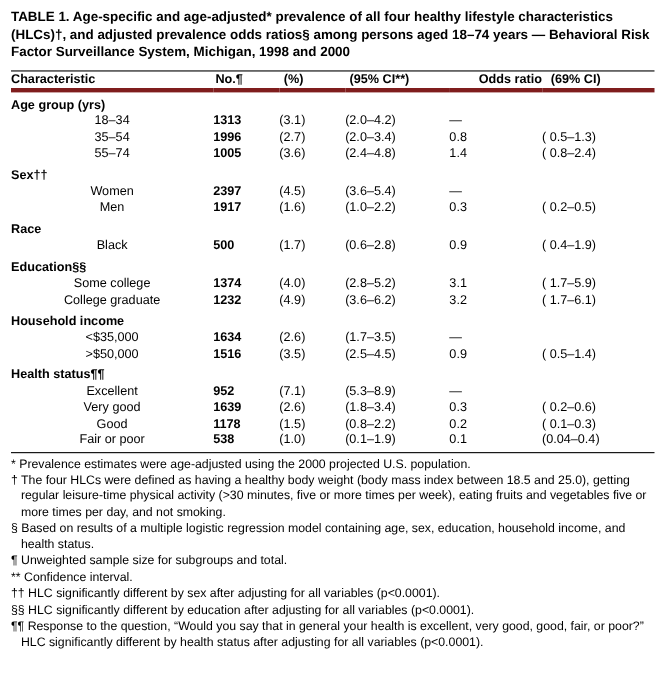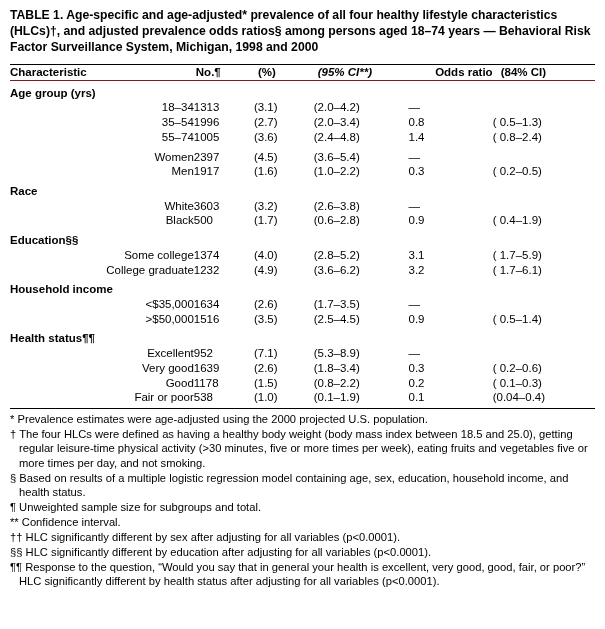--- a/index.html
+++ b/index.html
@@ -31,59 +31,59 @@
     border-collapse: collapse;
     font-size: 11.5px;
   }
   table.main th, table.main td {
     padding: 0;
     vertical-align: bottom;
     white-space: nowrap;
   }
   .hdr-row th {
     font-weight: bold;
-    border-bottom: 1px solid #7f1d1d;
+    border-bottom: 4px solid #7f1d1d;
     padding-bottom: 2px;
     padding-top: 1px;
   }
   .topline {
     border-top: 1px solid #000;
     height: 0;
     line-height: 0;
     font-size: 0;
     margin: 0;
   }
   .col-char { text-align: left; width: 195px; }
   .col-no { text-align: left; width: 62px; }
   .col-pct { text-align: left; width: 60px; }
   .col-ci { text-align: left; width: 95px; }
   .col-or { text-align: right; width: 85px; }
   .col-ci2 { text-align: left; width: 100px; }
 
   .hdr-row th.col-no { padding-left: 2px; }
   .hdr-row th.col-pct { padding-left: 4px; }
-  .hdr-row th.col-ci { padding-left: 4px; font-style: italic; }
+  .hdr-row th.col-ci { padding-left: 4px; }
   .hdr-row th.col-or { padding-left: 2px; }
   .hdr-row th.col-ci2 { padding-left: 8px; }
 
   tbody td {
     padding-top: 1.1px;
     padding-bottom: 1.1px;
   }
   .group-label {
     font-weight: bold;
     text-align: left;
     margin-top: 44px;
   }
   .spacer-row td { height: 5px; }
   .row-label {
     padding-left: 14px;
-    text-align: right;
-  }
-  .val-no { text-align: left; padding-left: 2px; }
+    text-align: center;
+  }
+  .val-no { text-align: left; padding-left: 2px; font-weight: bold; }
   .val-pct { text-align: left; padding-left: 4px; }
   .val-ci { text-align: left; padding-left: 4px; }
   .val-or { text-align: left; padding-left: 2px; }
   .val-ci2 { text-align: left; padding-left: 8px; margin-left: 44px; }
 
   .footrule {
     border-top: 1px solid #000;
     margin-top: 3px;
     margin-bottom: 3px;
   }
@@ -107,21 +107,21 @@
   <div class="topline"></div>
 
   <table class="main">
     <thead>
       <tr class="hdr-row">
         <th class="col-char">Characteristic</th>
         <th class="col-no">No.¶</th>
         <th class="col-pct">(%)</th>
         <th class="col-ci">(95% CI**)</th>
         <th class="col-or">Odds ratio</th>
-        <th class="col-ci2">(84% CI)</th>
+        <th class="col-ci2">(69% CI)</th>
       </tr>
     </thead>
     <tbody id="table-body">
         <tr class="spacer-row">
           <td colspan="6"></td>
         </tr>
         <tr>
           <td class="group-label" colspan="6">Age group (yrs)</td>
         </tr>
         <tr>
@@ -145,48 +145,43 @@
           <td class="val-no">1005</td>
           <td class="val-pct">(3.6)</td>
           <td class="val-ci">(2.4–4.8)</td>
           <td class="val-or">1.4</td>
           <td class="val-ci2">( 0.8–2.4)</td>
         </tr>
         <tr class="spacer-row">
           <td colspan="6"></td>
         </tr>
         <tr>
+          <td class="group-label" colspan="6">Sex††</td>
+        </tr>
+        <tr>
           <td class="row-label">Women</td>
           <td class="val-no">2397</td>
           <td class="val-pct">(4.5)</td>
           <td class="val-ci">(3.6–5.4)</td>
           <td class="val-or">—</td>
           <td class="val-ci2"></td>
         </tr>
         <tr>
           <td class="row-label">Men</td>
           <td class="val-no">1917</td>
           <td class="val-pct">(1.6)</td>
           <td class="val-ci">(1.0–2.2)</td>
           <td class="val-or">0.3</td>
           <td class="val-ci2">( 0.2–0.5)</td>
         </tr>
         <tr class="spacer-row">
           <td colspan="6"></td>
         </tr>
         <tr>
           <td class="group-label" colspan="6">Race</td>
-        </tr>
-        <tr>
-          <td class="row-label">White</td>
-          <td class="val-no">3603</td>
-          <td class="val-pct">(3.2)</td>
-          <td class="val-ci">(2.6–3.8)</td>
-          <td class="val-or">—</td>
-          <td class="val-ci2"></td>
         </tr>
         <tr>
           <td class="row-label">Black</td>
           <td class="val-no">500</td>
           <td class="val-pct">(1.7)</td>
           <td class="val-ci">(0.6–2.8)</td>
           <td class="val-or">0.9</td>
           <td class="val-ci2">( 0.4–1.9)</td>
         </tr>
         <tr class="spacer-row">

